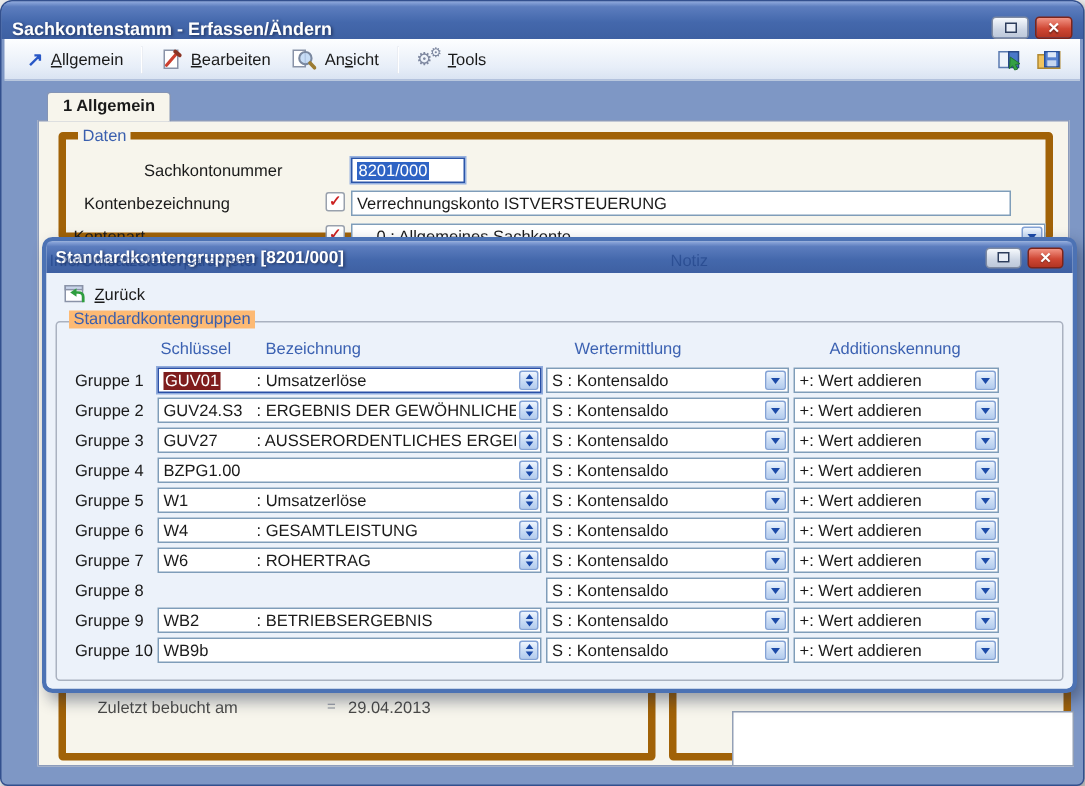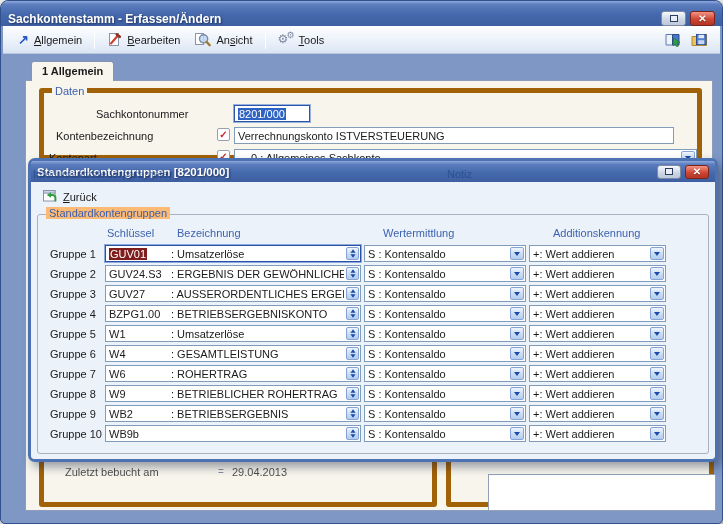--- a/index.html
+++ b/index.html
@@ -321,21 +321,20 @@
       <span class="drop-btn">
                 <i class="tri-down"></i>
               </span>
     </div>
   </div>
 
   <div class="sk-row">
     <span class="row-label">Gruppe 4</span>
     <div class="keyfield">
       <span class="key"><span class="kt">BZPG1.00</span></span>
-      <span class="desc">: BETRIEBSERGEBNISKONTO</span>
       <span class="spin-btn">
                 <i class="tri-up"></i>
                 <i class="tri-down"></i>
               </span>
     </div>
     <div class="combo wertfield">
       <span>S : Kontensaldo</span>
       <span class="drop-btn">
                 <i class="tri-down"></i>
               </span>
@@ -415,28 +414,20 @@
     <div class="combo addfield">
       <span>+: Wert addieren</span>
       <span class="drop-btn">
                 <i class="tri-down"></i>
               </span>
     </div>
   </div>
 
   <div class="sk-row">
     <span class="row-label">Gruppe 8</span>
-    <div class="keyfield">
-      <span class="key"><span class="kt">W9</span></span>
-      <span class="desc">: BETRIEBLICHER ROHERTRAG</span>
-      <span class="spin-btn">
-                <i class="tri-up"></i>
-                <i class="tri-down"></i>
-              </span>
-    </div>
     <div class="combo wertfield">
       <span>S : Kontensaldo</span>
       <span class="drop-btn">
                 <i class="tri-down"></i>
               </span>
     </div>
     <div class="combo addfield">
       <span>+: Wert addieren</span>
       <span class="drop-btn">
                 <i class="tri-down"></i>

